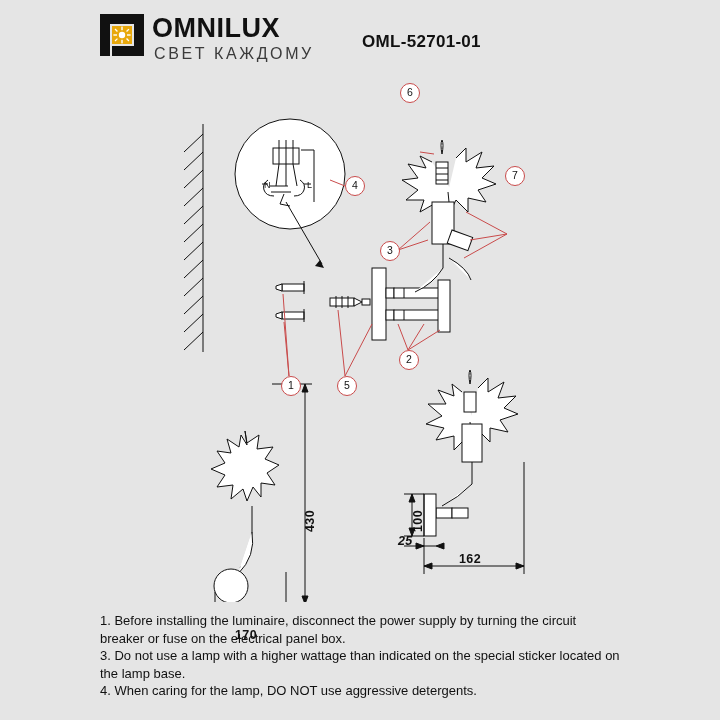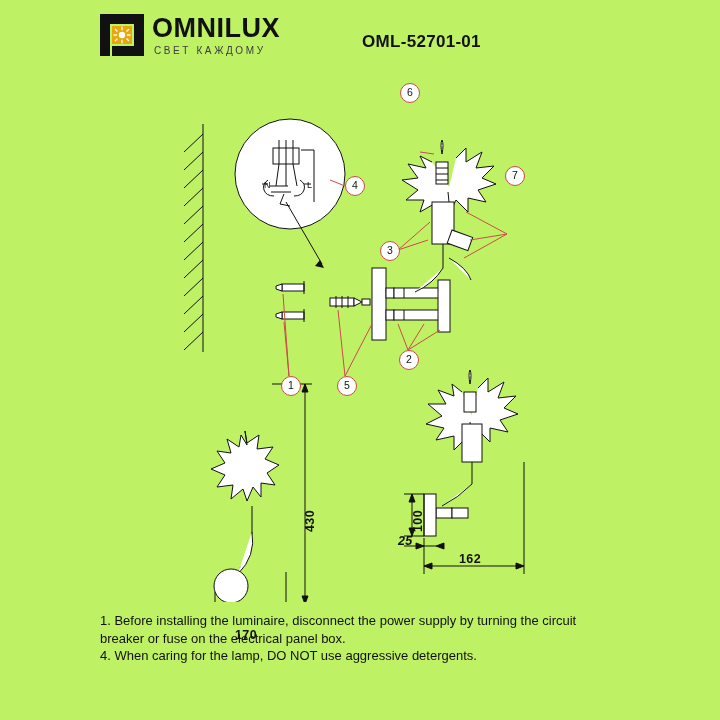--- a/index.html
+++ b/index.html
@@ -8,21 +8,21 @@
     background: #ffffff;
   }
   body {
     font-family: "Liberation Sans", sans-serif;
     color: #1a1a1a;
   }
   #page {
     position: relative;
     width: 720px;
     height: 720px;
-    background: #bef264;
+    background: #e5e5e5;
     overflow: hidden;
   }
 
   
   #header {
     position: absolute;
     left: 0; top: 0;
     width: 720px; height: 70px;
   }
   #logo-mark {
@@ -37,21 +37,21 @@
   }
   .brand-line {
     font-size: 27px;
     font-weight: bold;
     letter-spacing: 0.5px;
     line-height: 30px;
     color: #111111;
   }
   .brand-lux { color: #111111; }
   #brand-sub {
-    font-size: 10px;
+    font-size: 16px;
     letter-spacing: 2.6px;
     color: #3b3b3b;
     margin-top: 2px;
     padding-left: 2px;
   }
   #model-code {
     position: absolute;
     left: 362px; top: 16px;
     font-size: 17px;
     font-weight: bold;
@@ -331,16 +331,17 @@
     
     <div class="dim-label dim-vert" style="left:303px; top:470px;">430</div>
     <div class="dim-label" style="left:235px; top:566px;">170</div>
     <div class="dim-label" style="left:459px; top:490px;">162</div>
     <div class="dim-label dim-vert" style="left:411px; top:470px;">100</div>
     <div class="dim-label" style="left:398px; top:472px;font-style:italic;">25</div>
   </div>
 
   <div id="instructions">
     <p>1. Before installing the luminaire, disconnect the power supply by turning the circuit breaker or fuse on the electrical panel box.</p>
+    <p>3. Do not use a lamp with a higher wattage than indicated on the special sticker located on the lamp base.</p>
     <p>4. When caring for the lamp, DO NOT use aggressive detergents.</p>
   </div>
 
 </div>
 
 </body></html>

